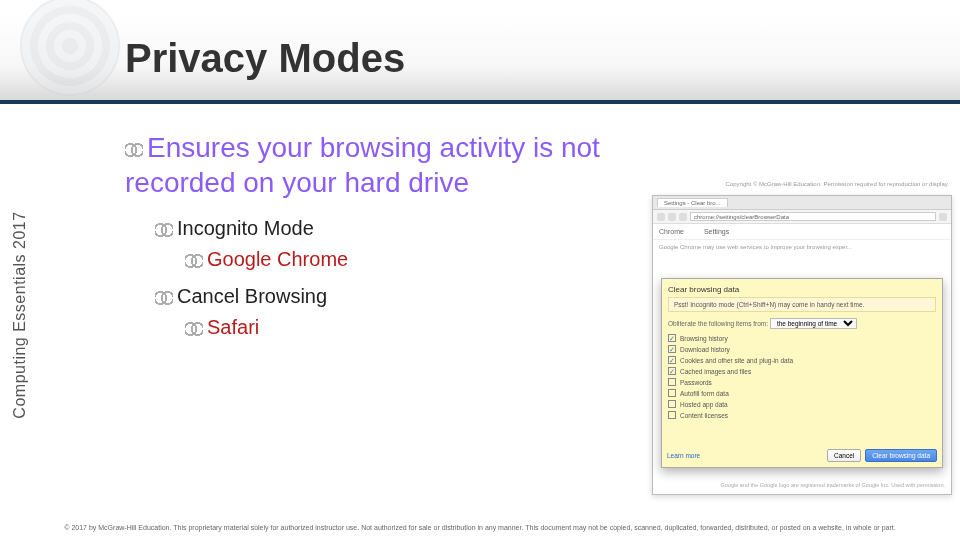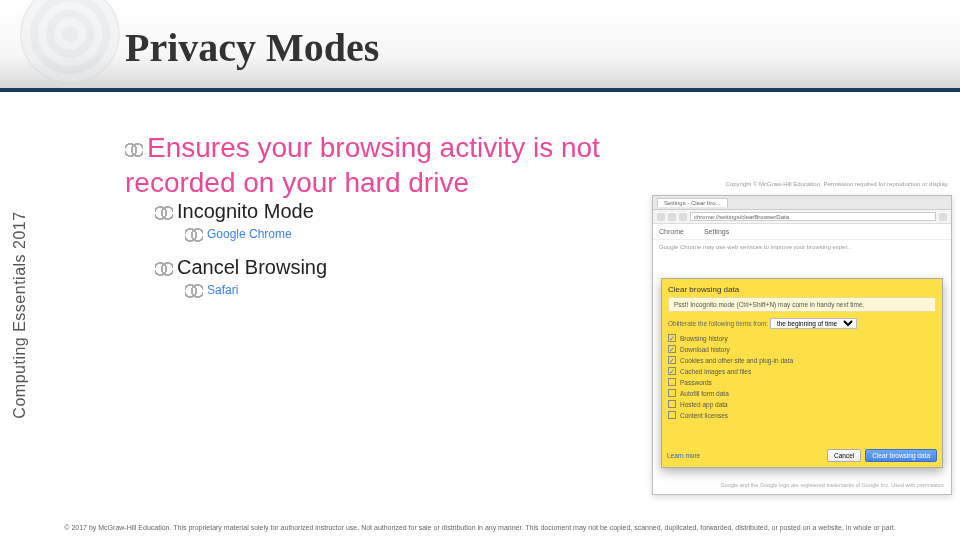--- a/index.html
+++ b/index.html
@@ -2,24 +2,23 @@
 <html><head>
 <meta charset="utf-8">
 <style>
   * { margin: 0; padding: 0; box-sizing: border-box; }
   html, body { width: 960px; height: 540px; font-family: Verdana, Geneva, sans-serif; background: #fff; overflow: hidden; }
 
   .slide { position: relative; width: 960px; height: 540px; }
 
   
   .header {
-    position: absolute; top: 4px; left: 0; right: 0; height: 88px;
+    position: absolute; top: 16px; left: 0; right: 0; height: 88px;
     background: linear-gradient(to bottom, #ffffff 0%, #f7f7f7 60%, #e9e9e9 80%, #d8d8d8 100%);
     border-bottom: 4px solid #1a3a5c;
-    font-family: Liberation Serif, serif;
   }
   .header .logo {
     position: absolute; left: 20px; top: -20px; width: 100px; height: 100px;
     border-radius: 50%;
     background: repeating-radial-gradient(circle at center, #d0d4d8 0 8px, #e4e7ea 8px 16px);
     opacity: 0.4; overflow: hidden;
   }
   .header .title {
     position: absolute; left: 125px; top: 20px;
     font-size: 40px; font-weight: bold; color: #333;
@@ -31,23 +30,23 @@
     display: flex; align-items: center; justify-content: center;
   }
   .sidebar-text span {
     transform: rotate(-90deg); transform-origin: center;
     font-size: 16px; color: #555; white-space: nowrap;
     letter-spacing: 0.5px;
   }
 
   
   .content { position: absolute; left: 125px; top: 130px; width: 540px; }
-  .bullet-l1 { font-size: 28px; color: #ec4899; margin-bottom: 0; line-height: 1.25; }
+  .bullet-l1 { font-size: 28px; color: #8b5cf6; margin-bottom: 17px; line-height: 1.25; }
   .bullet-l2 { font-size: 20px; color: #222; margin-left: 30px; margin-bottom: 4px; }
-  .bullet-l3 { font-size: 12px; color: #3b82f6; margin-left: 60px; margin-bottom: 14px; }
+  .bullet-l3 { font-size: 20px; color: #b91c1c; margin-left: 60px; margin-bottom: 14px; margin-top: 8px; }
   .bullet-l1::before, .bullet-l2::before, .bullet-l3::before {
     content: ""; display: inline-block; width: 18px; height: 14px; margin-right: 4px;
     background: radial-gradient(circle at 30% 50%, transparent 5px, #777 5px 7px, transparent 7px),
                 radial-gradient(circle at 70% 50%, transparent 5px, #777 5px 7px, transparent 7px);
     vertical-align: middle; opacity: 0.6;
   }
 
   
   .browser {
     position: absolute; right: 8px; top: 195px; width: 300px; height: 300px;
@@ -63,21 +62,21 @@
   .browser .addrbar { height: 14px; background: #f5f5f5; border-bottom: 1px solid #ddd; display: flex; align-items: center; padding: 0 4px; gap: 3px; }
   .browser .addrbar .navbtn { width: 8px; height: 8px; background: #ddd; border-radius: 2px; }
   .browser .addrbar .url { flex: 1; background: #fff; border: 1px solid #ccc; height: 9px; padding: 0 3px; font-size: 6px; line-height: 9px; overflow: hidden; }
   .browser .second-nav { height: 16px; border-bottom: 1px solid #eee; display: flex; align-items: center; padding-left: 6px; gap: 20px; font-size: 7px; color: #666; }
   .browser .hint {
     font-size: 6px; color: #999; padding: 4px 6px; line-height: 1.2;
   }
 
   .dialog {
     position: absolute; top: 82px; left: 8px; right: 8px; bottom: 26px;
-    background: #fde047; border: 1px solid #aaa; box-shadow: 0 4px 10px rgba(0,0,0,0.3);
+    background: #fef9c3; border: 1px solid #aaa; box-shadow: 0 4px 10px rgba(0,0,0,0.3);
     padding: 6px; font-size: 7px;
   }
   .dialog .dlg-title { font-size: 8px; color: #333; margin-bottom: 3px; }
   .dialog .psst { background: #fff7d6; border: 1px solid #e8dc9a; padding: 3px 5px; font-size: 6.5px; color: #555; margin-bottom: 6px; }
   .dialog .oblit { font-size: 6.5px; margin-bottom: 5px; }
   .dialog .oblit select { font-size: 6.5px; border: 1px solid #bbb; background: #fafafa; padding: 0 2px; }
   .dialog .chk { display: flex; align-items: center; gap: 4px; font-size: 6.5px; color: #555; margin-bottom: 3px; }
   .dialog .chk .box { width: 8px; height: 8px; border: 1px solid #888; display: flex; align-items: center; justify-content: center; font-size: 7px; line-height: 1; color: #3b78e7; }
   .dialog .btnrow { position: absolute; bottom: 5px; right: 5px; left: 5px; display: flex; justify-content: space-between; align-items: center; }
   .dialog .btnrow .learn { color: #2a6ac7; font-size: 6.5px; }

